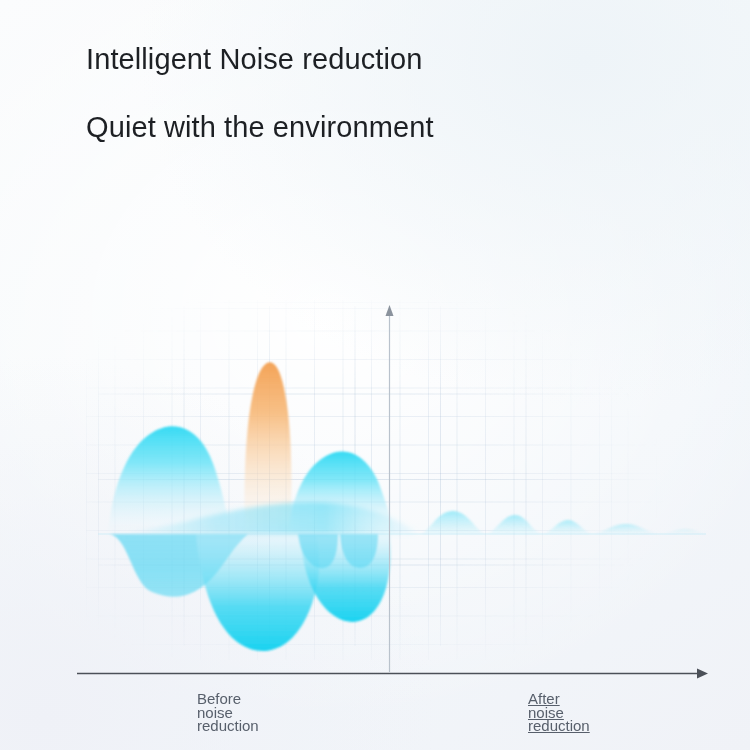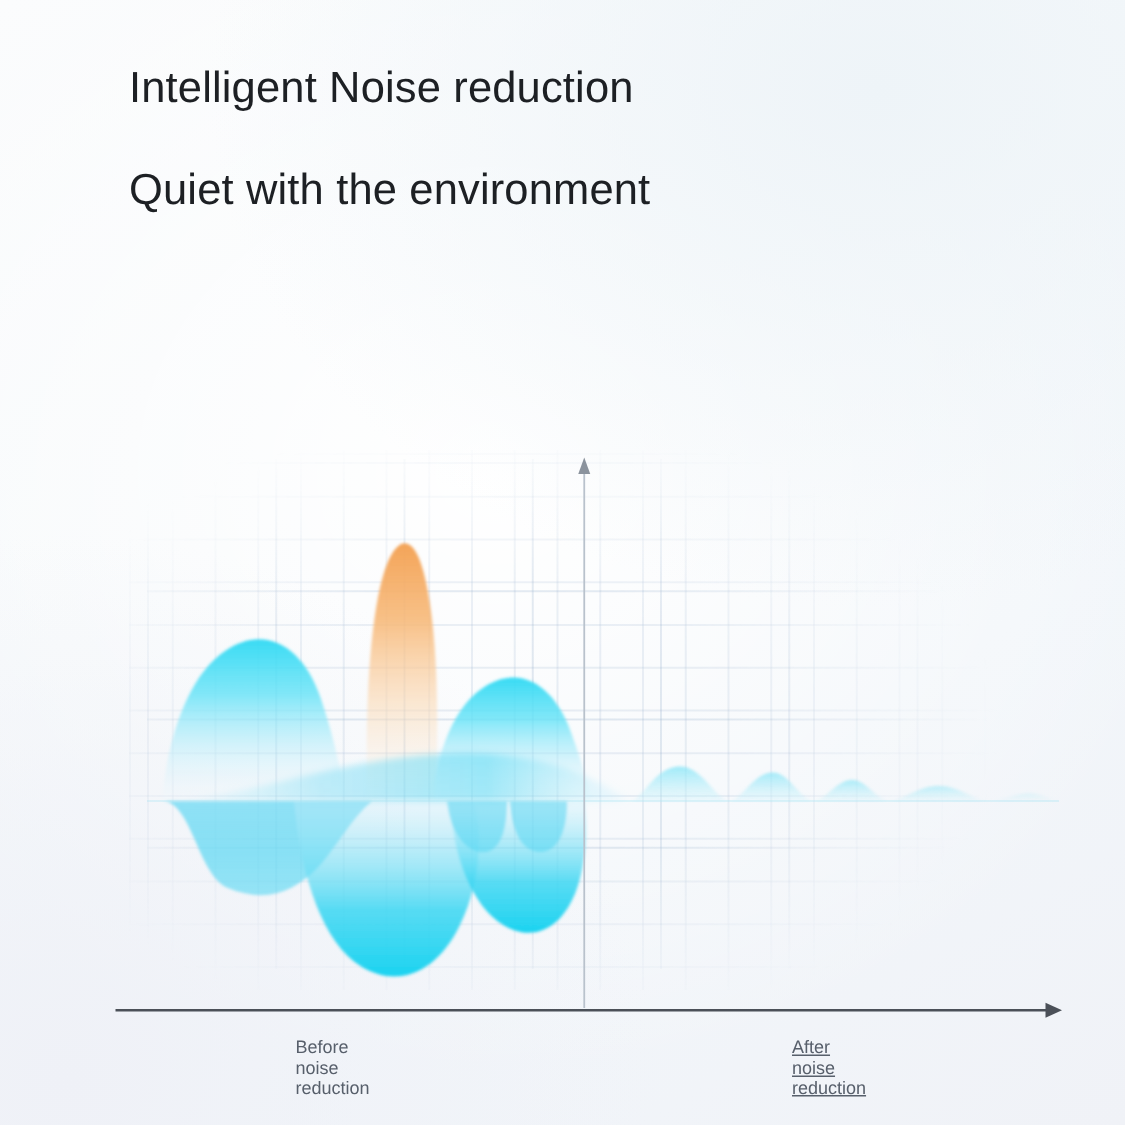--- a/index.html
+++ b/index.html
@@ -66,21 +66,21 @@
     left: 0;
     top: 0;
     width: 750px;
     height: 750px;
   }
 
   
   .axis-caption {
     position: absolute;
     color: #575f6b;
-    font-size: 12px;
+    font-size: 15px;
     line-height: 13.5px;
     white-space: pre;
   }
   #caption-before { left: 197px; top: 692px; }
   #caption-after  { left: 528px; top: 692px; text-decoration: underline; }
 </style>
 </head>
 <body>
 
 <div id="stage">

